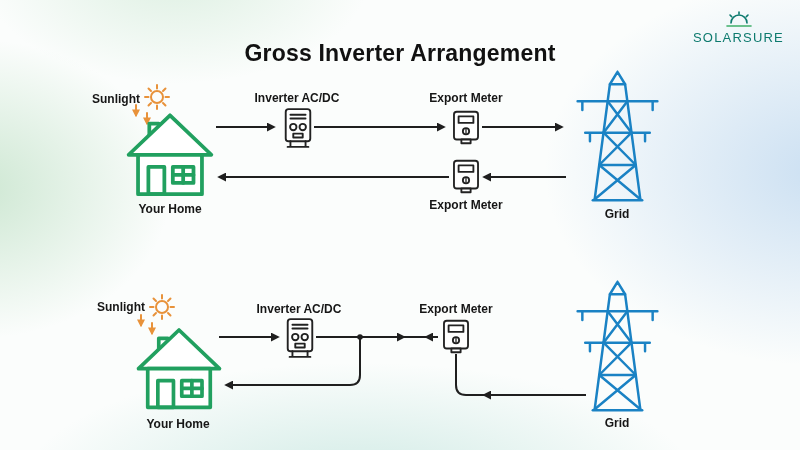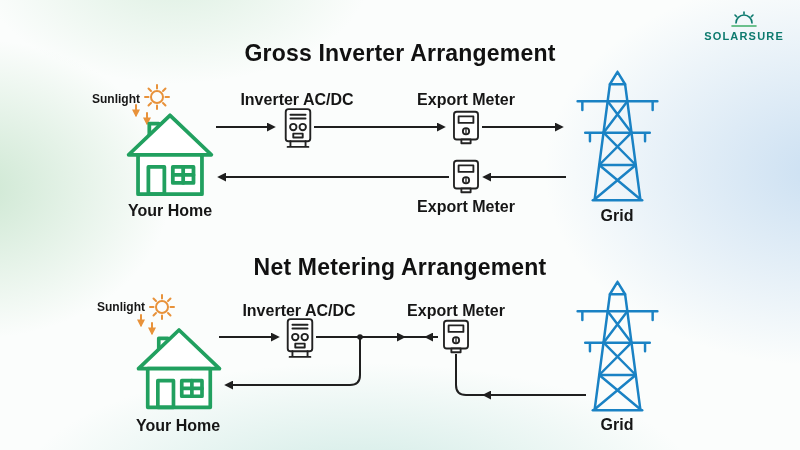--- a/index.html
+++ b/index.html
@@ -16,30 +16,30 @@
       radial-gradient(ellipse 520px 190px at 45% 108%, rgba(128,200,186,.35), transparent 65%),
       #fbfdfc;
   }
   .abs{position:absolute}
   .title{
     position:absolute;transform:translateX(-50%);
     font-size:23px;font-weight:700;letter-spacing:.2px;white-space:nowrap;color:#111;
   }
   .lbl{
     position:absolute;transform:translateX(-50%);
-    font-size:16px;font-weight:600;white-space:nowrap;color:#161616;
+    font-size:12px;font-weight:600;white-space:nowrap;color:#161616;
   }
   .lbl-left{
     position:absolute;font-size:12px;font-weight:700;white-space:nowrap;color:#161616;
   }
   .logo{
     position:absolute;right:16px;top:10px;
     display:flex;flex-direction:column;align-items:center;gap:2px;
   }
-  .logo-text{font-size:11px;font-weight:700;letter-spacing:1.2px;color:#0d7a6e}
+  .logo-text{font-size:13px;font-weight:400;letter-spacing:1.2px;color:#0d7a6e}
   svg{display:block;overflow:visible}
 </style>
 </head>
 <body>
 
 <div class="stage">
 
   <svg width="0" height="0" aria-hidden="true">
     <defs>
       <marker id="mArr" viewBox="0 0 10 10" markerWidth="9" markerHeight="9" refX="8" refY="5" orient="auto" markerUnits="userSpaceOnUse">
@@ -152,21 +152,20 @@
   <svg class="abs" style="left:450px;top:158px" width="32" height="37">
       <use href="#sym-meter"></use>
     </svg>
   <div class="lbl" style="left:466px;top:198px">Export Meter</div>
 
   <svg class="abs" style="left:570px;top:70px" width="95" height="133">
       <use href="#sym-tower"></use>
     </svg>
   <div class="lbl" style="left:617px;top:207px">Grid</div>
 
-  <div class="title" style="left:400px;top:254px">Net Metering Arrangement</div>
 
   <div class="lbl-left" style="left:97px;top:300px">Sunlight</div>
   <svg class="abs" style="left:133px;top:294px" width="44" height="48">
       <use href="#sym-sun"></use>
     </svg>
 
   <svg class="abs" style="left:133px;top:318px" width="92" height="94">
       <use href="#sym-house"></use>
     </svg>
   <div class="lbl" style="left:178px;top:417px">Your Home</div>

